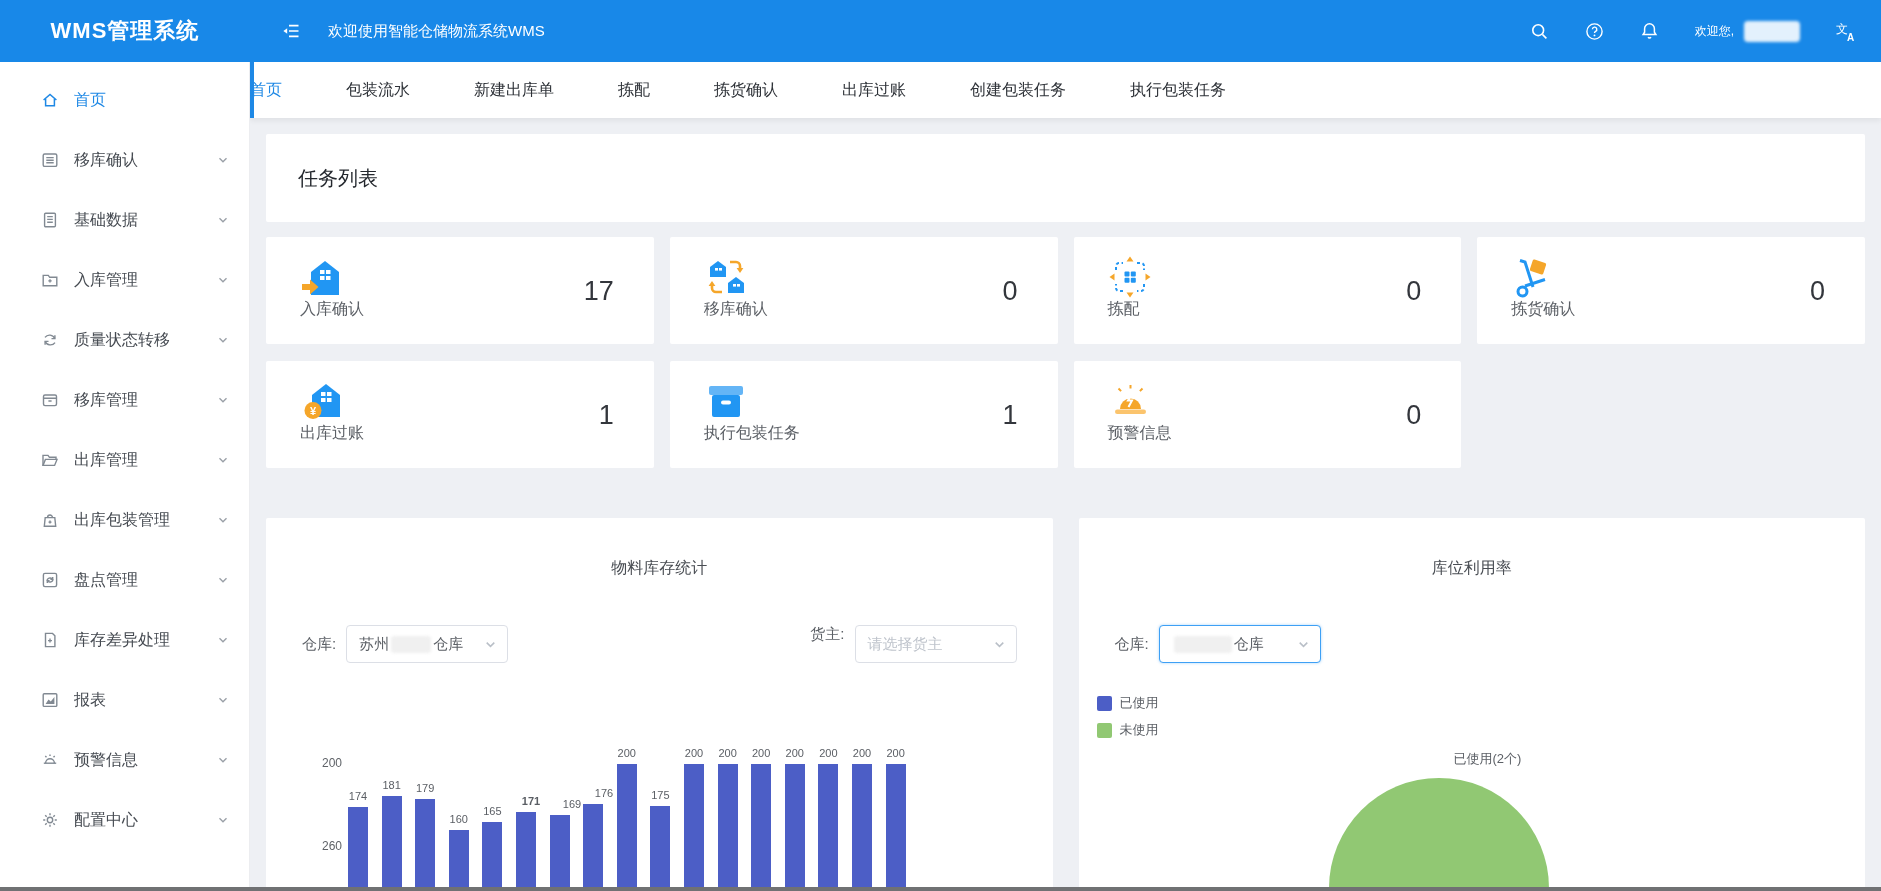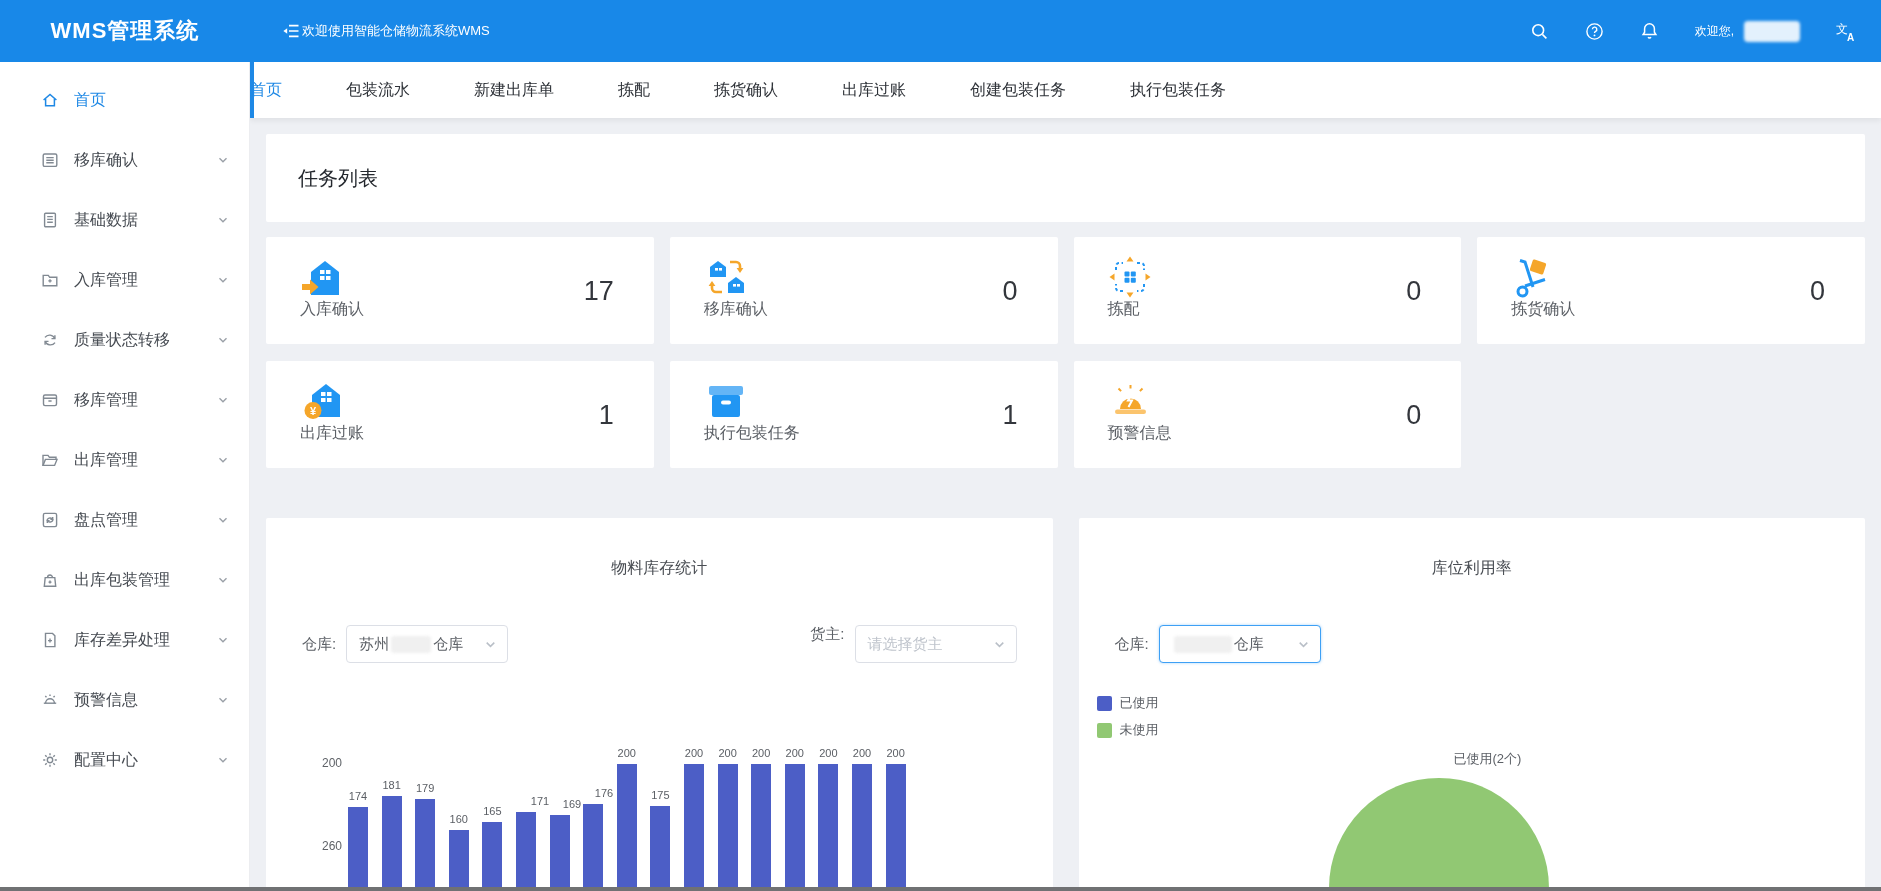--- a/index.html
+++ b/index.html
@@ -3,21 +3,21 @@
 <meta charset="utf-8">
 <style>
 * { box-sizing: border-box; margin: 0; padding: 0; }
 html,body { width:1881px; height:891px; overflow:hidden; }
 body { position:relative; background:#eef0f4; font-family:"Liberation Sans","DejaVu Sans",sans-serif; }
 
 
 .header { position:absolute; top:0; left:0; width:100%; height:62px; background:#1888e8; display:flex; align-items:center; color:#fff; z-index:20; }
 .logo { width:250px; text-align:center; font-size:22px; font-weight:700; letter-spacing:1px; }
 .collapse-btn { margin-left:30px; display:flex; cursor:pointer; }
-.welcome { font-size:13px; }
+.welcome { margin-left:26px; font-size:15px; }
 .header-right { margin-left:auto; display:flex; align-items:center; gap:36px; padding-right:24px; }
 .hicon { display:flex; cursor:pointer; }
 .greet-wrap { display:flex; align-items:center; gap:10px; font-size:12px; }
 .redact-header { width:56px; height:21px; background:rgba(255,255,255,.88); border-radius:4px; filter:blur(1.5px); }
 
 
 .sidebar { position:absolute; top:62px; left:0; bottom:0; width:250px; background:#fff; border-right:1px solid #ecedf0; z-index:10; padding-top:8px; }
 .side-item { height:60px; display:flex; align-items:center; padding:0 20px 0 40px; font-size:16px; color:#454a51; cursor:pointer; }
 .side-item .sicon { width:20px; height:20px; margin-right:14px; color:#818992; display:flex; flex:none; }
 .side-item.active { color:#1e88e5; }
@@ -206,55 +206,69 @@
     <span>出库管理</span>
     <span class="chev">
         <svg width="12" height="12" viewBox="0 0 12 12">
           <path d="M2.5 4.3 L6 7.7 L9.5 4.3" fill="none" stroke="currentColor" stroke-width="1.4"></path>
         </svg>
       </span>
   </div>
   <div class="side-item">
     <span class="sicon">
         <svg width="20" height="20" viewBox="0 0 20 20" fill="none" stroke="currentColor" stroke-width="1.4">
+          <path d="M5.2 7.6h9.6l.9 8.6H4.3z"></path>
+          <path d="M7.6 7.4a2.4 2.4 0 0 1 4.8 0"></path>
+          <path d="M10 10.6v3 M8.5 12.1h3"></path>
+        </svg>
+      </span>
+    <span>出库包装管理</span>
+    <span class="chev">
+        <svg width="12" height="12" viewBox="0 0 12 12">
+          <path d="M2.5 4.3 L6 7.7 L9.5 4.3" fill="none" stroke="currentColor" stroke-width="1.4"></path>
+        </svg>
+      </span>
+  </div>
+  <div class="side-item">
+    <span class="sicon">
+        <svg width="20" height="20" viewBox="0 0 20 20" fill="none" stroke="currentColor" stroke-width="1.4">
           <rect x="3.4" y="3.4" width="13.2" height="13.2" rx="1.5"></rect>
           <path d="M6.9 10.7a3.2 3.2 0 0 1 5.3-1.9 M13.1 9.3a3.2 3.2 0 0 1-5.3 1.9"></path>
           <path d="M12.7 7v2.3h-2.3 M7.3 13v-2.3h2.3"></path>
         </svg>
       </span>
     <span>盘点管理</span>
     <span class="chev">
         <svg width="12" height="12" viewBox="0 0 12 12">
           <path d="M2.5 4.3 L6 7.7 L9.5 4.3" fill="none" stroke="currentColor" stroke-width="1.4"></path>
         </svg>
       </span>
   </div>
   <div class="side-item">
     <span class="sicon">
         <svg width="20" height="20" viewBox="0 0 20 20" fill="none" stroke="currentColor" stroke-width="1.4">
-          <path d="M5.2 7.6h9.6l.9 8.6H4.3z"></path>
-          <path d="M7.6 7.4a2.4 2.4 0 0 1 4.8 0"></path>
-          <path d="M10 10.6v3 M8.5 12.1h3"></path>
-        </svg>
-      </span>
-    <span>出库包装管理</span>
-    <span class="chev">
-        <svg width="12" height="12" viewBox="0 0 12 12">
-          <path d="M2.5 4.3 L6 7.7 L9.5 4.3" fill="none" stroke="currentColor" stroke-width="1.4"></path>
-        </svg>
-      </span>
-  </div>
-  <div class="side-item">
-    <span class="sicon">
-        <svg width="20" height="20" viewBox="0 0 20 20" fill="none" stroke="currentColor" stroke-width="1.4">
           <path d="M5.5 3.4h7l2.4 2.4v10.8H5.5z"></path>
           <path d="M10 8.6v4 M8 10.6h4"></path>
         </svg>
       </span>
     <span>库存差异处理</span>
+    <span class="chev">
+        <svg width="12" height="12" viewBox="0 0 12 12">
+          <path d="M2.5 4.3 L6 7.7 L9.5 4.3" fill="none" stroke="currentColor" stroke-width="1.4"></path>
+        </svg>
+      </span>
+  </div>
+  <div class="side-item">
+    <span class="sicon">
+        <svg width="20" height="20" viewBox="0 0 20 20" fill="none" stroke="currentColor" stroke-width="1.4">
+          <rect x="3.2" y="3.8" width="13.6" height="12.6" rx="1"></rect>
+          <path d="M5.6 14 L8.5 9.6 L10.8 11.6 L14.4 6.9 V14 Z" fill="currentColor" stroke="none"></path>
+        </svg>
+      </span>
+    <span>报表</span>
     <span class="chev">
         <svg width="12" height="12" viewBox="0 0 12 12">
           <path d="M2.5 4.3 L6 7.7 L9.5 4.3" fill="none" stroke="currentColor" stroke-width="1.4"></path>
         </svg>
       </span>
   </div>
   <div class="side-item">
     <span class="sicon">
         <svg width="20" height="20" viewBox="0 0 20 20" fill="none" stroke="currentColor" stroke-width="1.4">
           <path d="M5.6 13.2a4.4 4.4 0 0 1 8.8 0"></path>
@@ -437,21 +451,21 @@
           <div class="bar-label" style="left: 39px; top: 44.16px;">174</div>
           <div class="bar" style="left: 46px; top: 61.16px; height: 358.84px; background: rgb(76, 94, 198);"></div>
           <div class="bar-label" style="left: 72.6px; top: 32.54px;">181</div>
           <div class="bar" style="left: 79.6px; top: 49.54px; height: 370.46px; background: rgb(76, 94, 198);"></div>
           <div class="bar-label" style="left: 106.2px; top: 35.86px;">179</div>
           <div class="bar" style="left: 113.2px; top: 52.86px; height: 367.14px; background: rgb(76, 94, 198);"></div>
           <div class="bar-label" style="left: 139.8px; top: 67.4px;">160</div>
           <div class="bar" style="left: 146.8px; top: 84.4px; height: 335.6px; background: rgb(76, 94, 198);"></div>
           <div class="bar-label" style="left: 173.4px; top: 59.1px;">165</div>
           <div class="bar" style="left: 180.4px; top: 76.1px; height: 343.9px; background: rgb(76, 94, 198);"></div>
-          <div class="bar-label" style="left: 221px; top: 49.14px;">171</div>
+          <div class="bar-label" style="left: 212px; top: 49.14px; font-weight: bold;">171</div>
           <div class="bar" style="left: 214px; top: 66.14px; height: 353.86px; background: rgb(76, 94, 198);"></div>
           <div class="bar-label" style="left: 253px; top: 52.46px;">169</div>
           <div class="bar" style="left: 247.6px; top: 69.46px; height: 350.54px; background: rgb(76, 94, 198);"></div>
           <div class="bar-label" style="left: 285px; top: 40.84px;">176</div>
           <div class="bar" style="left: 281.2px; top: 57.84px; height: 362.16px; background: rgb(76, 94, 198);"></div>
           <div class="bar-label" style="left: 307.8px; top: 1px;">200</div>
           <div class="bar" style="left: 314.8px; top: 18px; height: 402px; background: rgb(76, 94, 198);"></div>
           <div class="bar-label" style="left: 341.4px; top: 42.5px;">175</div>
           <div class="bar" style="left: 348.4px; top: 59.5px; height: 360.5px; background: rgb(76, 94, 198);"></div>
           <div class="bar-label" style="left: 375px; top: 1px;">200</div>

